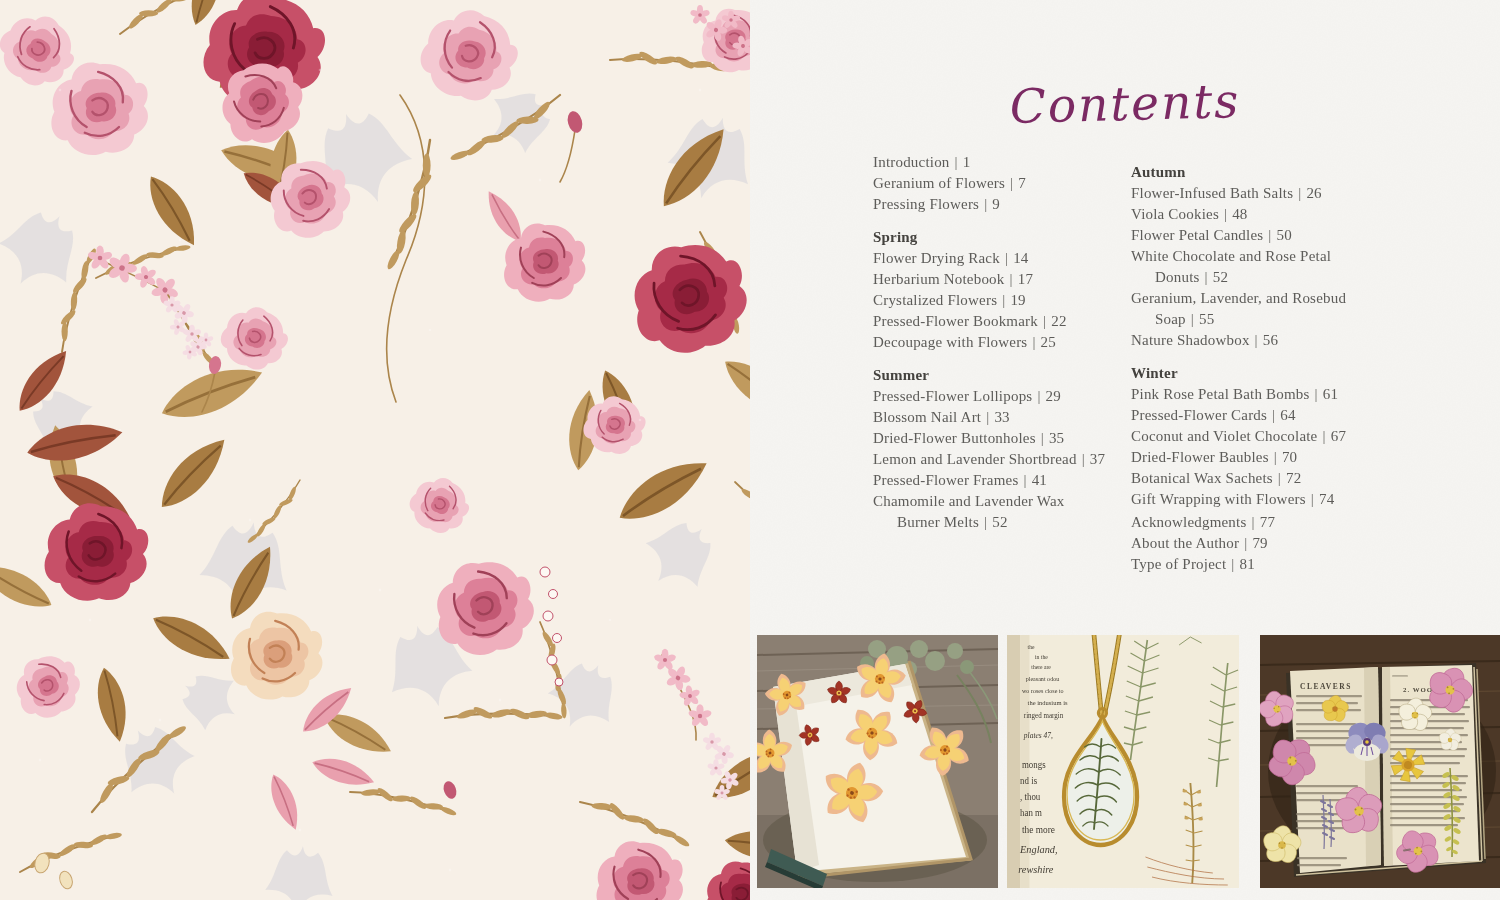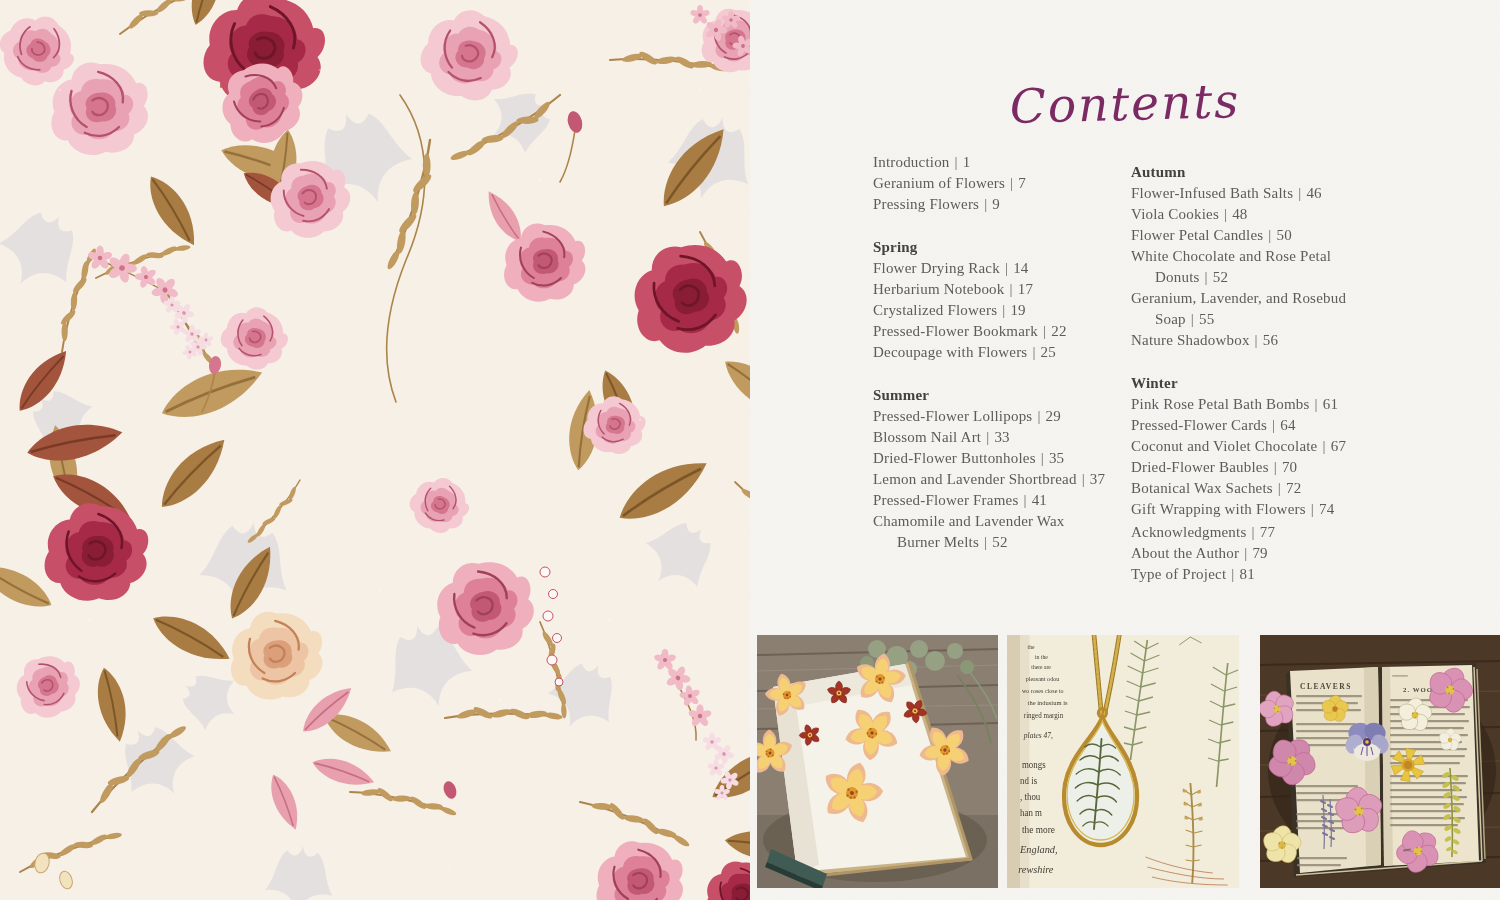--- a/index.html
+++ b/index.html
@@ -7,21 +7,21 @@
           font-family:"Liberation Serif", serif;}
   .left-panel{position:absolute;left:0;top:0;width:750px;height:900px;overflow:hidden;}
   .right-panel{position:absolute;left:750px;top:0;width:750px;height:900px;background:#f6f5f2;overflow:hidden;}
   .paper-noise{position:absolute;left:0;top:0;pointer-events:none;}
   .contents-title{position:absolute;left:0;top:76px;width:750px;text-align:center;
       font-style:italic;font-size:47px;letter-spacing:2px;color:#7b2a63;
       transform:rotate(-1.5deg);font-family:"DejaVu Serif", serif;}
   .toc-col{position:absolute;top:152px;font-size:15px;line-height:21px;color:#5d5c59;letter-spacing:.2px;}
   .toc-col1{left:123px;width:276px;}
   .toc-col2{left:381px;width:276px;}
-  .toc-heading{font-weight:bold;color:#44423e;margin-top:22px;}
+  .toc-heading{font-weight:bold;color:#44423e;margin-top:12px;}
   .toc-block-first .toc-heading{margin-top:10px;}
   .toc-item{padding-left:24px;text-indent:-24px;}
   .toc-label{white-space:pre-line;}
   .sep{margin:0 5px;color:#6e6d69;}
   .back-matter{margin-top:2px;}
   .photo-strip{position:absolute;left:0;top:635px;width:750px;height:253px;}
   .photo{position:absolute;top:0;height:253px;}
   .photo svg{display:block;width:100%;height:100%;}
   .ph1{left:7px;width:241px;}
   .ph2{left:257px;width:232px;}
@@ -273,21 +273,21 @@
         <div class="toc-item"><span class="toc-label">Lemon and Lavender Shortbread</span><span class="sep">|</span><span>37</span></div>
         <div class="toc-item"><span class="toc-label">Pressed-Flower Frames</span><span class="sep">|</span><span>41</span></div>
         <div class="toc-item"><span class="toc-label">Chamomile and Lavender Wax
 Burner Melts</span><span class="sep">|</span><span>52</span></div>
       </div>
     </div>
 
     <div class="toc-col toc-col2">
       <div class="toc-block toc-block-first">
         <div class="toc-heading">Autumn</div>
-        <div class="toc-item"><span class="toc-label">Flower-Infused Bath Salts</span><span class="sep">|</span><span>46</span></div>
+        <div class="toc-item"><span class="toc-label">Flower-Infused Bath Salts</span><span class="sep">|</span><span>26</span></div>
         <div class="toc-item"><span class="toc-label">Viola Cookies</span><span class="sep">|</span><span>48</span></div>
         <div class="toc-item"><span class="toc-label">Flower Petal Candles</span><span class="sep">|</span><span>50</span></div>
         <div class="toc-item"><span class="toc-label">White Chocolate and Rose Petal
 Donuts</span><span class="sep">|</span><span>52</span></div>
         <div class="toc-item"><span class="toc-label">Geranium, Lavender, and Rosebud
 Soap</span><span class="sep">|</span><span>55</span></div>
         <div class="toc-item"><span class="toc-label">Nature Shadowbox</span><span class="sep">|</span><span>56</span></div>
       </div>
       <div class="toc-block">
         <div class="toc-heading">Winter</div>

